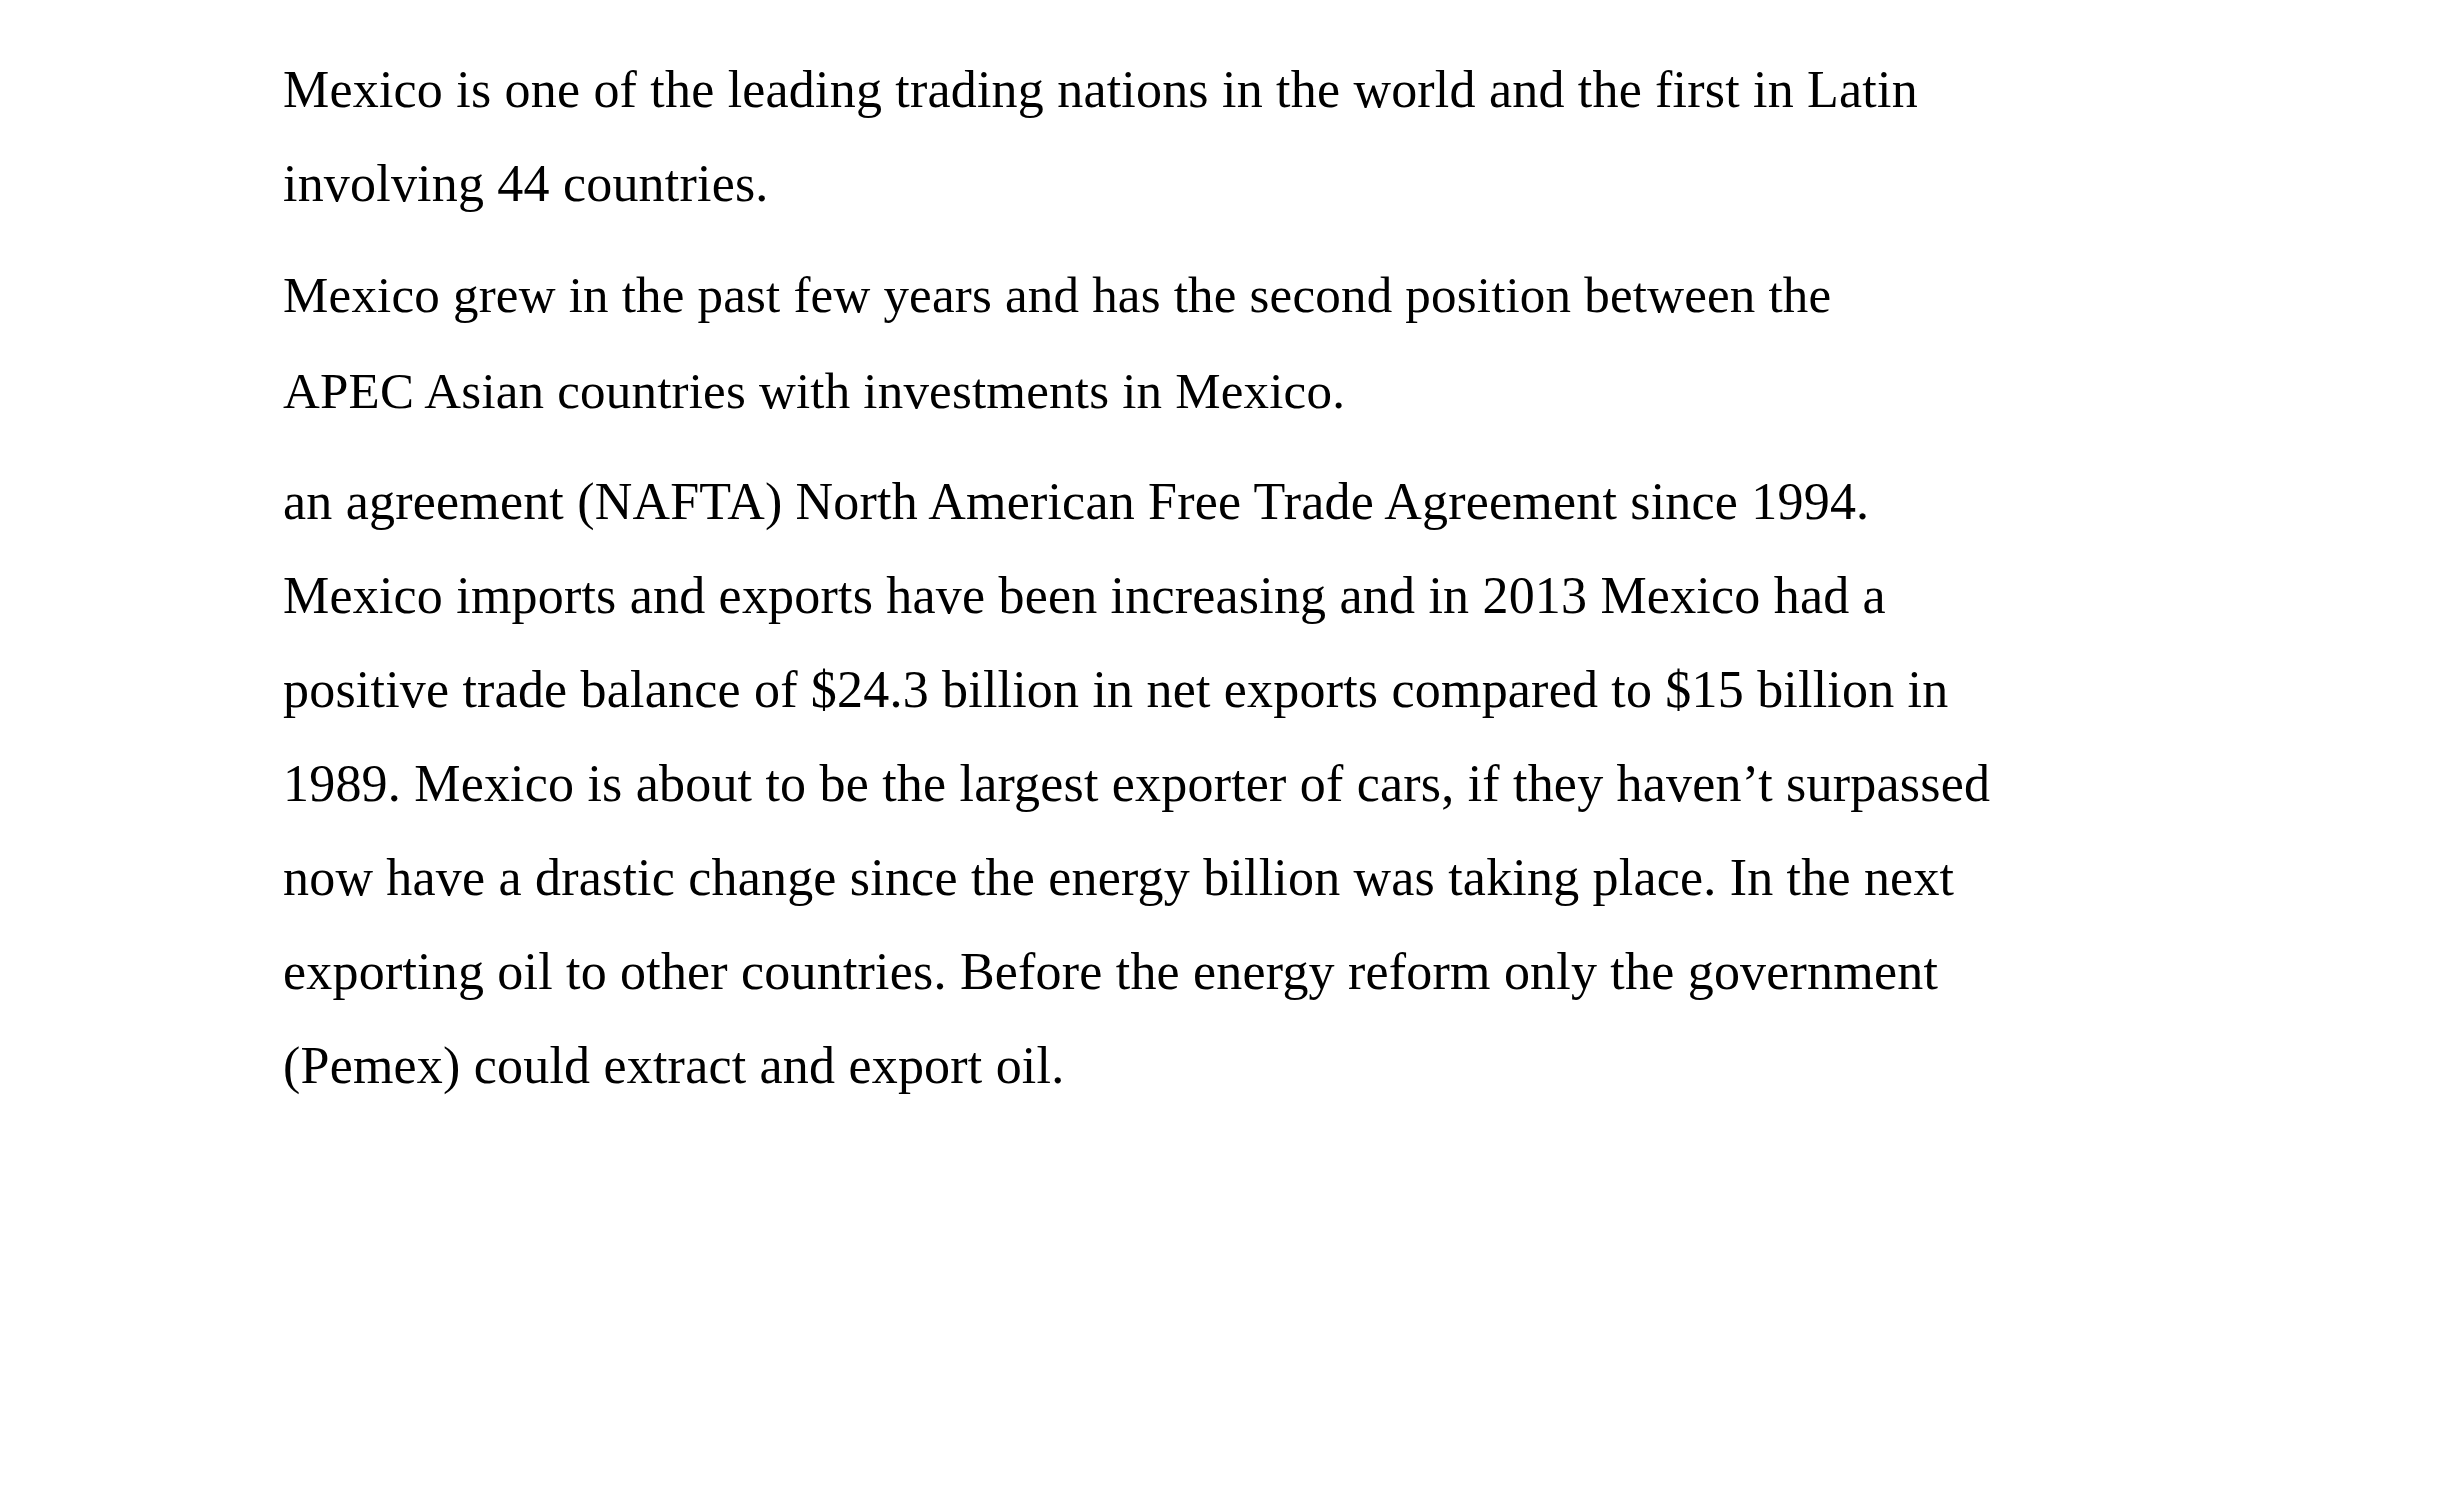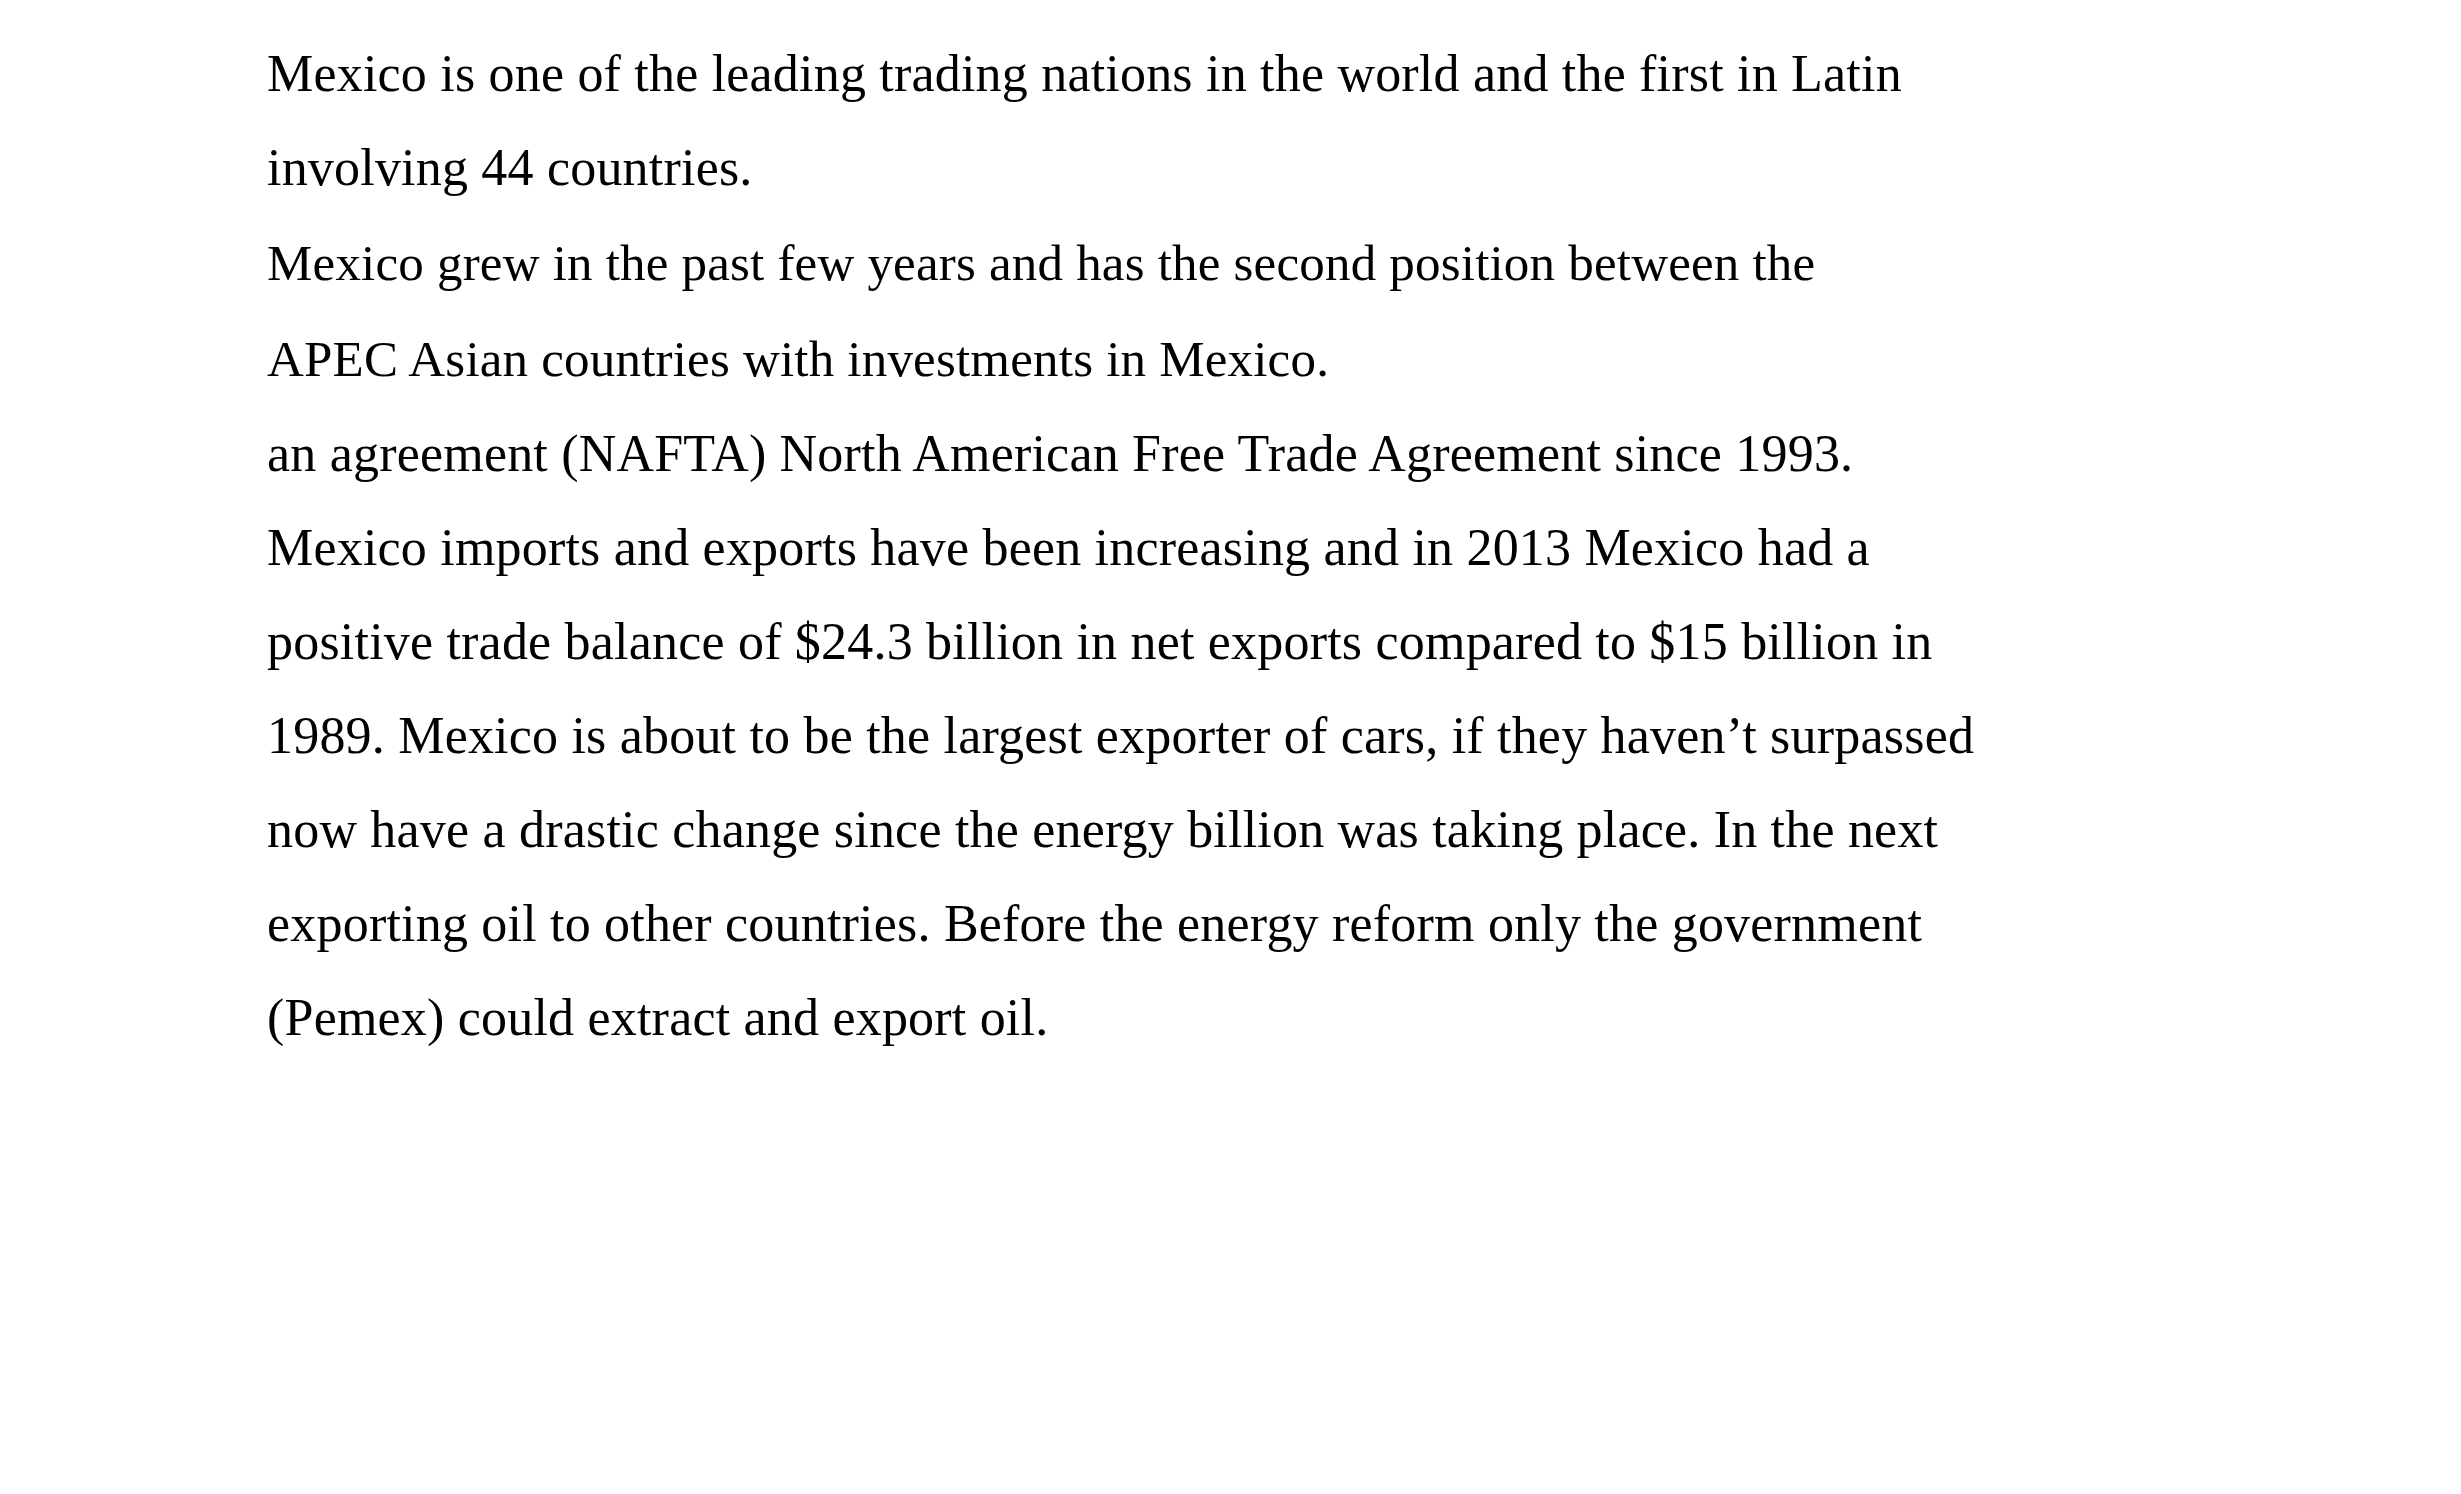--- a/index.html
+++ b/index.html
@@ -15,21 +15,21 @@
     overflow: hidden;
     font-family: "Liberation Serif", "DejaVu Serif", serif;
     color: #000000;
   }
   .doc {
     position: absolute;
     top: 27px;
     left: 267px;
     right: 154px;
   }
-  .para { margin: 0; padding: 0; }
+  .para { margin: 16px; padding: 0; }
   .para .line {
     white-space: nowrap;
     font-size: 52px;
     line-height: 94px;
     letter-spacing: 0.2px;
   }
   .para.large .line {
     font-size: 51px;
     line-height: 96px;
   }
@@ -44,21 +44,21 @@
       <div class="line">Mexico is one of the leading trading nations in the world and the first in Latin</div>
       <div class="line">involving 44 countries.</div>
     </div>
 
     <div class="para large">
       <div class="line">Mexico grew in the past few years and has the second position between the</div>
       <div class="line">APEC Asian countries with investments in Mexico.</div>
     </div>
 
     <div class="para normal">
-      <div class="line">an agreement (NAFTA) North American Free Trade Agreement since 1993.</div>
+      <div class="line">an agreement (NAFTA) North American Free Trade Agreement since 1994.</div>
       <div class="line">Mexico imports and exports have been increasing and in 2013 Mexico had a</div>
       <div class="line">positive trade balance of $24.3 billion in net exports compared to $15 billion in</div>
       <div class="line">1989. Mexico is about to be the largest exporter of cars, if they haven’t surpassed</div>
       <div class="line">now have a drastic change since the energy billion was taking place. In the next</div>
       <div class="line">exporting oil to other countries. Before the energy reform only the government</div>
       <div class="line">(Pemex) could extract and export oil.</div>
     </div>
 
   </div>
 </div>

